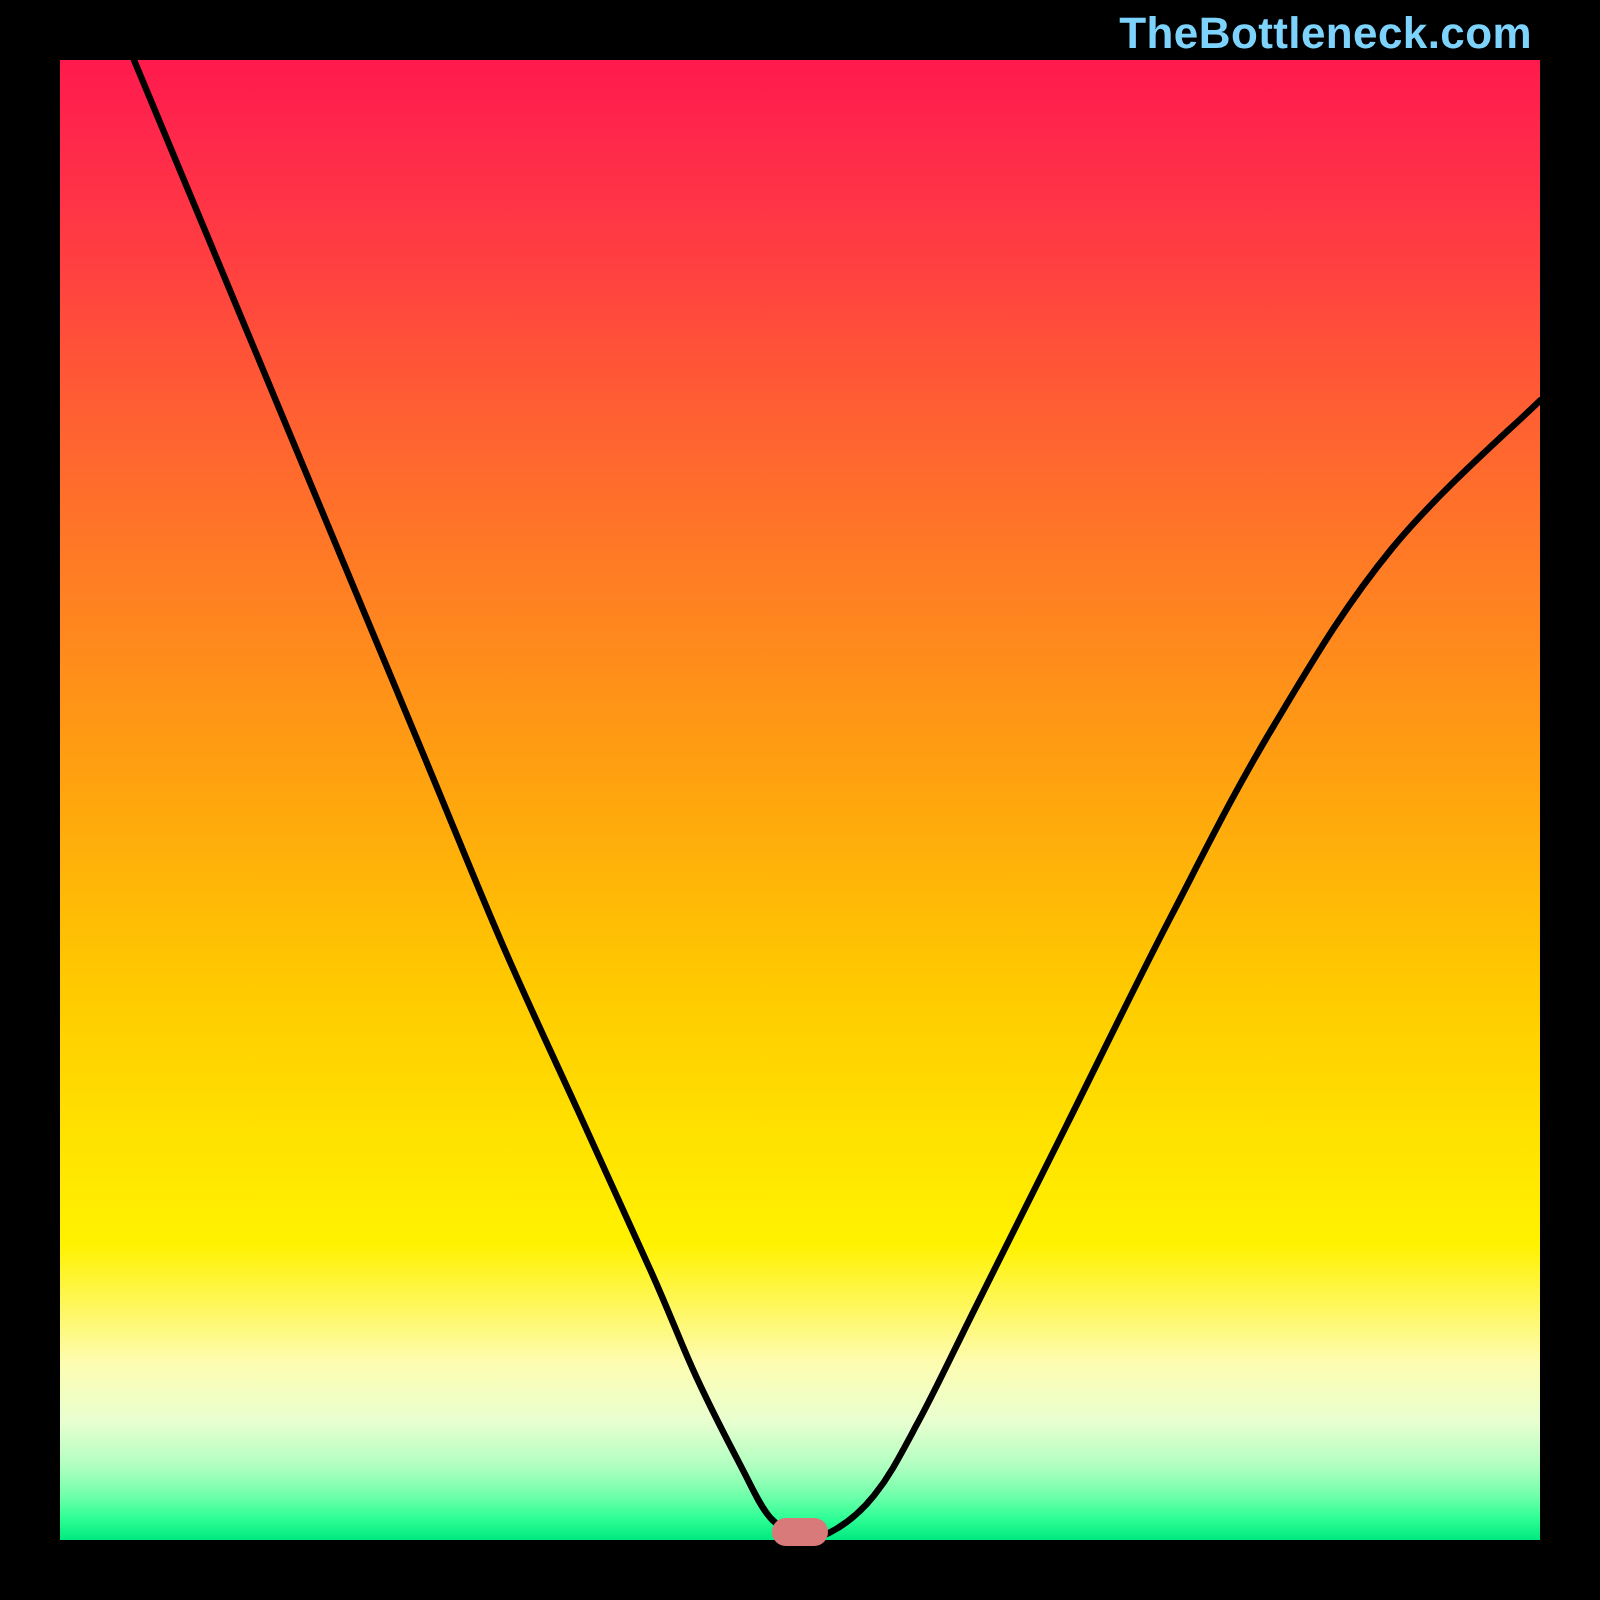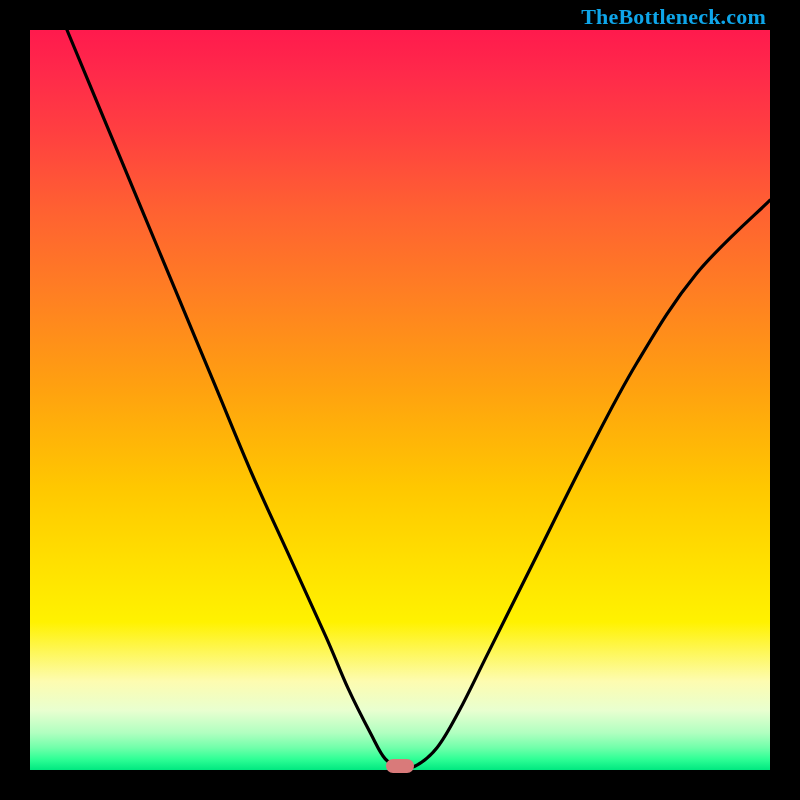--- a/index.html
+++ b/index.html
@@ -37,24 +37,24 @@
       #b0ffc0 95%,
       #70ffaa 97%,
       #30ff96 98.5%,
       #00e880 100%
     );
   }
   .watermark {
     position: absolute;
     top: 4px;
     right: 34px;
-    font-family: Liberation Serif, serif;
+    font-family: Liberation Sans, sans-serif;
     font-size: 22px;
     font-weight: 600;
-    color: #0ea5e9;
+    color: #7dd3fc;
     letter-spacing: 0.2px;
     user-select: none;
   }
   svg.curve {
     position: absolute;
     left: 0;
     top: 0;
     width: 740px;
     height: 740px;
     overflow: visible;

